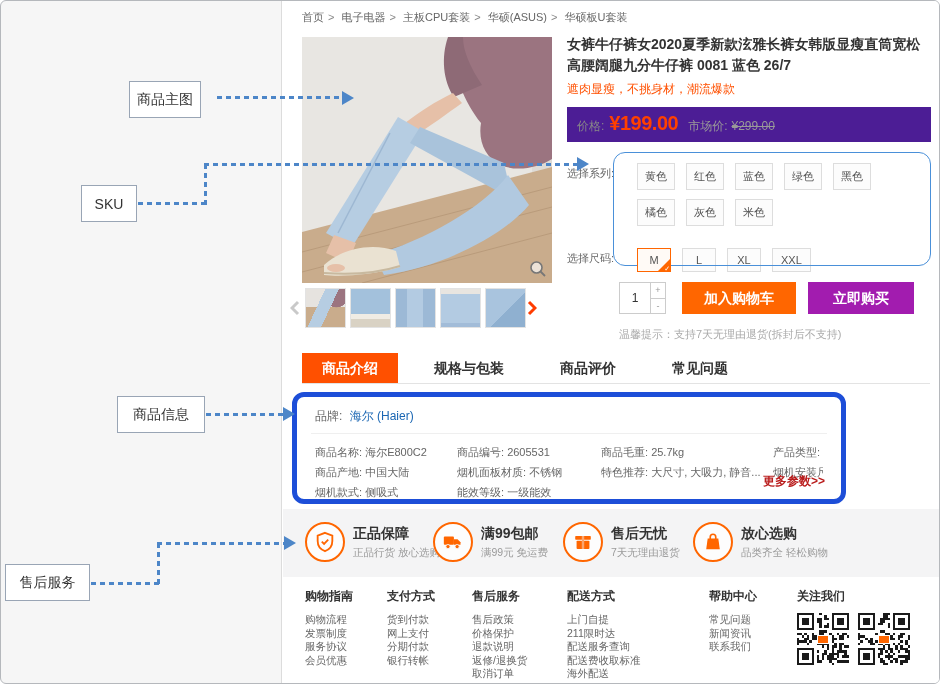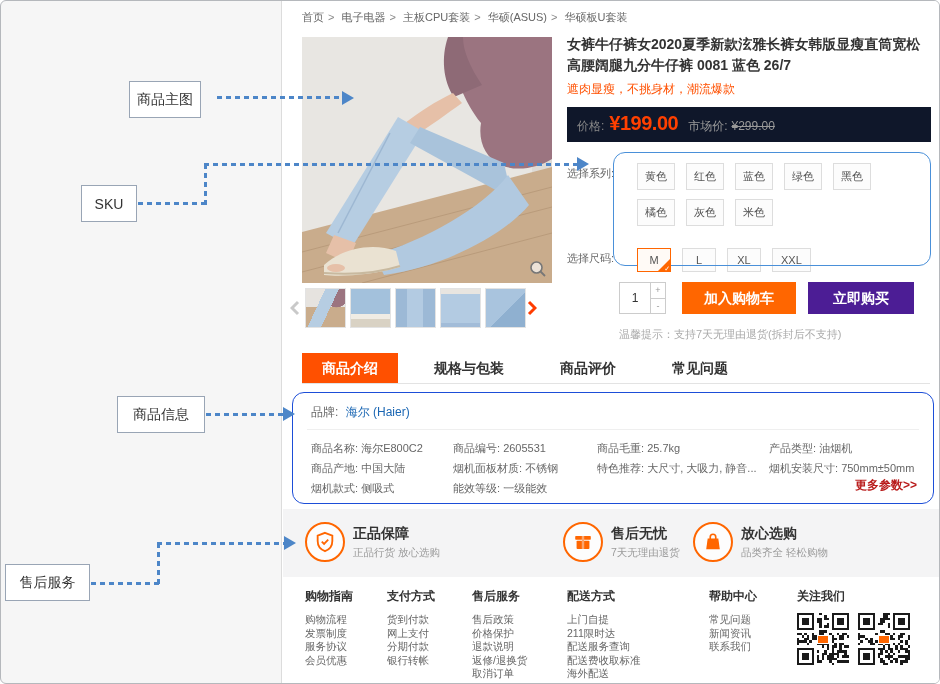--- a/index.html
+++ b/index.html
@@ -28,21 +28,21 @@
       linear-gradient(180deg,#e6e3df 0 48%,#c9ac8c 48%);}
   .t2{background-image:linear-gradient(180deg,#a3c1dc 0 66%,#f0ece4 66% 78%,#d9d2c4 78%);}
   .t3{background-image:linear-gradient(90deg,#9cb9d6 0 28%,#b3cbe2 28% 68%,#9cb9d6 68%);}
   .t4{background-image:linear-gradient(180deg,#e8e5e0 0 14%,#b3cbe2 14% 90%,#a2bcd8 90%);}
   .t5{background-image:linear-gradient(135deg,#a9c4de 0 55%,#8fb0d0 55%);}
 
   
   .right-col{position:absolute;left:285px;top:33px;width:364px;}
   .title{font-size:14px;font-weight:700;color:#333;line-height:21px;}
   .sell-point{font-size:12px;color:#ff5000;margin-top:5px;}
-  .price-bar{margin-top:9px;background:#0f172a;padding:5px 10px 7px;font-size:12px;color:#888;
+  .price-bar{margin-top:9px;background:#4c1d95;padding:5px 10px 7px;font-size:12px;color:#888;
              display:flex;align-items:baseline;}
   .price{color:#ff4000;font-size:20px;font-weight:700;margin:0 10px 0 5px;letter-spacing:-.5px;}
   .market-label{color:#999;}
   .market{color:#999;text-decoration:line-through;margin-left:4px;}
 
   .sku-block{position:relative;margin-top:16px;height:116px;}
   .sku-highlight{position:absolute;left:46px;right:0;top:-6px;height:112px;
                  border:1px solid #4a90d9;border-radius:12px;pointer-events:none;}
   .sku-row{display:flex;align-items:flex-start;}
   .sku-row.sizes{margin-top:8px;}
@@ -58,33 +58,33 @@
 
   .buy-row{display:flex;align-items:center;margin-top:8px;margin-left:52px;}
   .qty{display:flex;border:1px solid #ccc;background:#fff;height:32px;box-sizing:border-box;}
   .qty-value{width:26px;border:none;text-align:center;font-size:12px;color:#333;outline:none;
              font-family:inherit;}
   .qty-btns{display:flex;flex-direction:column;border-left:1px solid #ccc;width:14px;}
   .qty-up,.qty-down{flex:1;font-size:9px;color:#999;text-align:center;line-height:15px;cursor:pointer;}
   .qty-up{border-bottom:1px solid #ccc;}
   .btn-cart{margin-left:16px;background:#ff6600;color:#fff;font-size:14px;font-weight:700;
             height:32px;line-height:32px;padding:0 22px;border:none;cursor:pointer;font-family:inherit;}
-  .btn-buy{margin-left:12px;background:#4c1d95;color:#fff;font-size:14px;font-weight:700;
+  .btn-buy{margin-left:12px;background:#a21caf;color:#fff;font-size:14px;font-weight:700;
            height:32px;line-height:32px;padding:0 25px;border:none;cursor:pointer;font-family:inherit;}
   .tip{margin-top:13px;margin-left:52px;font-size:11px;color:#aaa;}
 
   
   .tab-bar{position:absolute;left:20px;top:352px;width:628px;display:flex;
            border-bottom:1px solid #e3e3e3;}
   .tab{height:30px;line-height:30px;padding:0 20px;margin-right:16px;font-size:14px;font-weight:700;
        color:#333;cursor:pointer;}
   .tab.active{background:#ff5000;color:#fff;}
 
   
-  .info-box{position:absolute;left:10px;top:391px;width:642px;height:112px;border:1px solid #1d4ed8;
+  .info-box{position:absolute;left:10px;top:391px;width:554px;height:112px;border:5px solid #1d4ed8;
             border-radius:12px;box-sizing:border-box;padding:8px 14px;background:#fff;}
   .brand-row{font-size:12px;color:#666;padding:3px 4px 8px;border-bottom:1px solid #efefef;}
   .brand-val{color:#1a66b3;margin-left:4px;cursor:pointer;}
   .info-grid{display:grid;grid-template-columns:130px 132px 160px auto;column-gap:12px;
              padding:8px 4px 0;font-size:11px;color:#666;line-height:20px;}
   .cell{white-space:nowrap;overflow:hidden;}
   .more-link{position:absolute;right:16px;bottom:9px;font-size:12px;font-weight:700;color:#b91c1c;cursor:pointer;}
 
   
   .services{position:absolute;left:1px;top:508px;width:656px;height:68px;background:#f4f4f5;}
@@ -267,20 +267,34 @@
       <div class="service-item s1">
         <span class="service-icon">
           <svg width="22" height="22" viewBox="0 0 24 24">
             <path d="M12 2 L20 5 V11 C20 16.5 16.6 20.4 12 22 C7.4 20.4 4 16.5 4 11 V5 Z" fill="none" stroke="#ff6600" stroke-width="2"></path>
             <path d="M8.5 11.5 L11 14 L15.5 9.5" stroke="#ff6600" stroke-width="2" fill="none"></path>
           </svg>
         </span>
         <span class="service-text">
           <div class="service-title">正品保障</div>
           <div class="service-desc">正品行货 放心选购</div>
+        </span>
+      </div>
+      <div class="service-item s2">
+        <span class="service-icon">
+          <svg width="22" height="22" viewBox="0 0 24 24" fill="#ff6600">
+            <rect x="2" y="6" width="11" height="9" rx="1"></rect>
+            <path d="M13 9 h4 l3.2 3.2 V15 h-7.2 Z"></path>
+            <circle cx="6.5" cy="17" r="2.3" stroke="#f4f4f5" stroke-width="1"></circle>
+            <circle cx="16.5" cy="17" r="2.3" stroke="#f4f4f5" stroke-width="1"></circle>
+          </svg>
+        </span>
+        <span class="service-text">
+          <div class="service-title">满99包邮</div>
+          <div class="service-desc">满99元 免运费</div>
         </span>
       </div>
       <div class="service-item s3">
         <span class="service-icon">
           <svg width="22" height="22" viewBox="0 0 24 24" fill="#ff6600">
             <rect x="3.5" y="5.5" width="17" height="4" rx="0.8"></rect>
             <rect x="5" y="10.5" width="14" height="9" rx="1"></rect>
             <rect x="10.8" y="5.5" width="2.4" height="14" fill="#f4f4f5"></rect>
             <rect x="11.4" y="5.5" width="1.2" height="14" fill="#ff6600"></rect>
           </svg>

